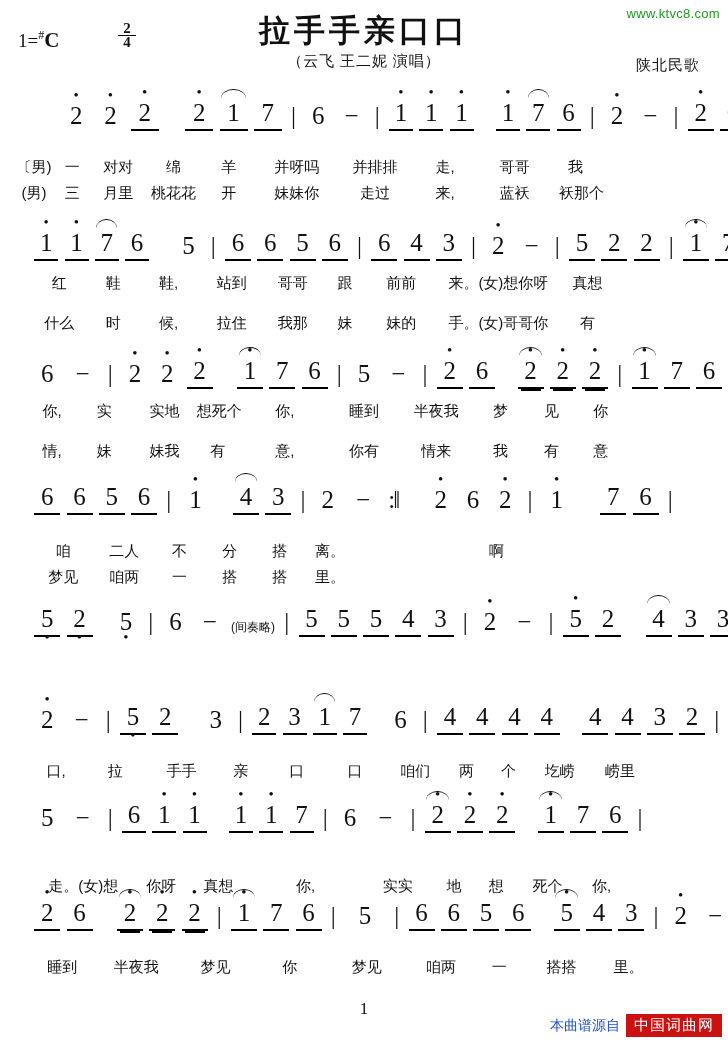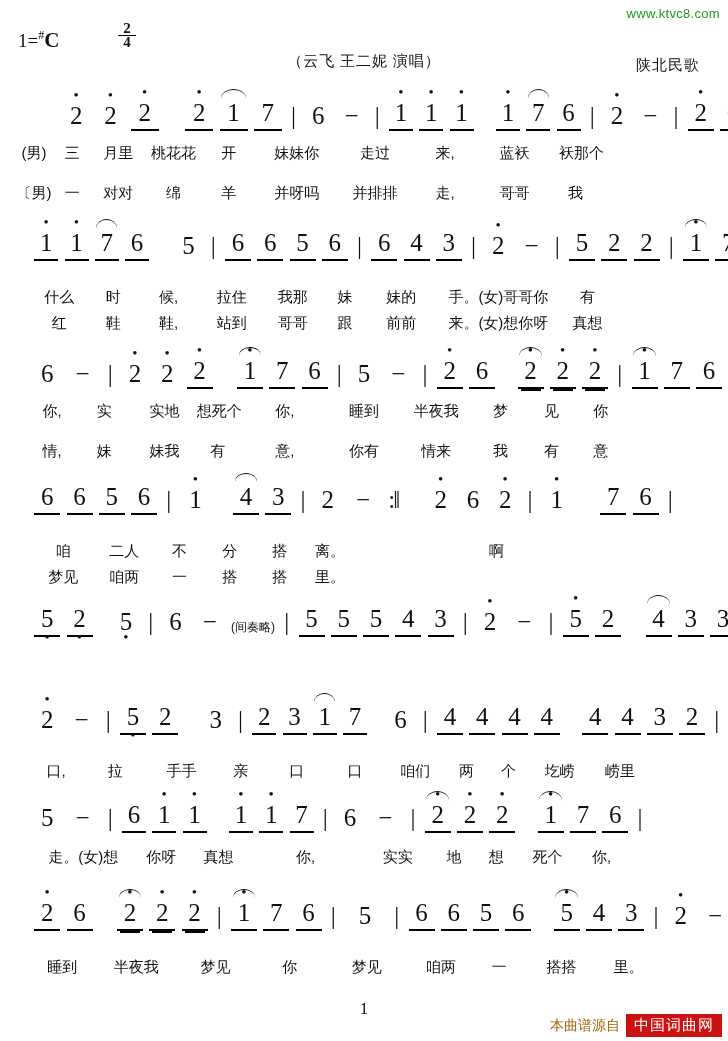--- a/index.html
+++ b/index.html
@@ -118,21 +118,21 @@
   .pagenum{
     position:absolute; left:0; bottom:22px; width:728px; text-align:center;
     font-size:17px;
   }
   .footer{
     position:absolute; right:6px; bottom:4px;
     font-family:"Liberation Sans", sans-serif;
     font-size:14px;
     display:flex; align-items:center; gap:6px;
   }
-  .footer .f-text{ color:#a16207; }
+  .footer .f-text{ color:#1d4ed8; }
   .footer .f-badge{
     background:#cc1111; color:#fff; padding:2px 8px; font-size:15px;
     letter-spacing:1px;
   }
 </style>
 </head>
 <body>
 
 <div class="page">
 
@@ -140,20 +140,21 @@
 
   <div class="key-sig">
     <span>1=</span><span class="sharp">#</span><span class="c">C</span>
   </div>
 
   <div class="meter">
     <span class="num">2</span>
     <span class="den" style="border-top:1.5px solid #000;">4</span>
   </div>
 
+  <div class="title">拉手手亲口口</div>
   <div class="subtitle">（云飞 王二妮 演唱）</div>
   <div class="genre">陕北民歌</div>
 
   <div class="system" style="top:98px;">
     <div class="notes">
       <span class="sp" style="width:42px"></span>
       <span class="tok dot-up" style="width:28px"><span class="n">2</span></span>
       <span class="tok dot-up" style="width:28px"><span class="n">2</span></span>
       <span class="tok dot-up beam1" style="width:28px"><span class="n">2</span></span>
       <span class="sp" style="width:14px"></span>
@@ -175,47 +176,47 @@
       <span class="tok dot-up" style="width:26px"><span class="n">2</span></span>
       <span class="tok" style="width:28px"><span class="n">−</span></span>
       <span class="bar"><i>|</i></span>
       <span class="tok dot-up beam1" style="width:26px"><span class="n">2</span></span>
       <span class="tok beam1" style="width:26px"><span class="n">6</span></span>
       
       
       
       
       
+    </div>
+
+    <div class="lyrics" style="margin-top:14px">
+      <span style="width:40px">〔男)</span>
+      <span style="width:28px">一</span>
+      <span style="width:56px">对对</span>
+      <span style="width:46px">绵</span>
+      <span style="width:56px">羊</span>
+      <span style="width:72px">并呀吗</span>
+      <span style="width:76px">并排排</span>
+      <span style="width:56px">走,</span>
+      <span style="width:74px">哥哥</span>
+      <span style="width:40px">我</span>
     </div>
 
     <div class="lyrics">
       <span style="width:40px">(男)</span>
       <span style="width:28px">三</span>
       <span style="width:56px">月里</span>
       <span style="width:46px">桃花花</span>
       <span style="width:56px">开</span>
       <span style="width:72px">妹妹你</span>
       <span style="width:76px">走过</span>
       <span style="width:56px">来,</span>
       <span style="width:74px">蓝袄</span>
       <span style="width:52px">袄那个</span>
     </div>
-
-    <div class="lyrics" style="margin-top:14px">
-      <span style="width:40px">〔男)</span>
-      <span style="width:28px">一</span>
-      <span style="width:56px">对对</span>
-      <span style="width:46px">绵</span>
-      <span style="width:56px">羊</span>
-      <span style="width:72px">并呀吗</span>
-      <span style="width:76px">并排排</span>
-      <span style="width:56px">走,</span>
-      <span style="width:74px">哥哥</span>
-      <span style="width:40px">我</span>
-    </div>
   </div>
 
   <div class="system" style="top:228px;">
     <div class="notes">
       <span class="sp" style="width:14px"></span>
       <span class="tok dot-up beam1" style="width:24px"><span class="n">1</span></span>
       <span class="tok dot-up beam1" style="width:24px"><span class="n">1</span></span>
       <span class="tok beam1" style="width:24px"><span class="slur"></span><span class="n">7</span></span>
       <span class="tok beam1" style="width:24px"><span class="n">6</span></span>
       <span class="sp" style="width:14px"></span>
@@ -234,46 +235,46 @@
       <span class="tok" style="width:28px"><span class="n">−</span></span>
       <span class="bar"><i>|</i></span>
       <span class="tok beam1" style="width:26px"><span class="n">5</span></span>
       <span class="tok beam1" style="width:26px"><span class="n">2</span></span>
       <span class="tok beam1" style="width:26px"><span class="n">2</span></span>
       <span class="bar"><i>|</i></span>
       <span class="tok dot-up beam1" style="width:26px"><span class="slur"></span><span class="n">1</span></span>
       <span class="tok beam1" style="width:26px"><span class="n">7</span></span>
       
       
+    </div>
+
+    <div class="lyrics">
+      <span style="width:14px"></span>
+      <span style="width:54px">红</span>
+      <span style="width:46px">鞋</span>
+      <span style="width:56px">鞋,</span>
+      <span style="width:62px">站到</span>
+      <span style="width:52px">哥哥</span>
+      <span style="width:44px">跟</span>
+      <span style="width:60px">前前</span>
+      <span style="width:126px">来。(女)想你呀</span>
+      <span style="width:44px">真想</span>
     </div>
 
     <div class="lyrics" style="margin-top:14px">
       <span style="width:14px"></span>
       <span style="width:54px">什么</span>
       <span style="width:46px">时</span>
       <span style="width:56px">候,</span>
       <span style="width:62px">拉住</span>
       <span style="width:52px">我那</span>
       <span style="width:44px">妹</span>
       <span style="width:60px">妹的</span>
       <span style="width:126px">手。(女)哥哥你</span>
       <span style="width:44px">有</span>
-    </div>
-
-    <div class="lyrics">
-      <span style="width:14px"></span>
-      <span style="width:54px">红</span>
-      <span style="width:46px">鞋</span>
-      <span style="width:56px">鞋,</span>
-      <span style="width:62px">站到</span>
-      <span style="width:52px">哥哥</span>
-      <span style="width:44px">跟</span>
-      <span style="width:60px">前前</span>
-      <span style="width:126px">来。(女)想你呀</span>
-      <span style="width:44px">真想</span>
     </div>
   </div>
 
   <div class="system" style="top:356px;">
     <div class="notes">
       <span class="sp" style="width:14px"></span>
       <span class="tok" style="width:26px"><span class="n">6</span></span>
       <span class="tok" style="width:32px"><span class="n">−</span></span>
       <span class="bar"><i>|</i></span>
       <span class="tok dot-up" style="width:26px"><span class="n">2</span></span>
@@ -480,21 +481,21 @@
       <span class="tok dot-up beam1" style="width:26px"><span class="slur"></span><span class="n">2</span></span>
       <span class="tok dot-up beam1" style="width:26px"><span class="n">2</span></span>
       <span class="tok dot-up beam1" style="width:26px"><span class="n">2</span></span>
       <span class="sp" style="width:10px"></span>
       <span class="tok dot-up beam1" style="width:26px"><span class="slur"></span><span class="n">1</span></span>
       <span class="tok beam1" style="width:26px"><span class="n">7</span></span>
       <span class="tok beam1" style="width:26px"><span class="n">6</span></span>
       <span class="bar"><i>|</i></span>
     </div>
 
-    <div class="lyrics" style="margin-top:2px">
+    <div class="lyrics" style="margin-top:31px">
       <span style="width:16px"></span>
       <span style="width:98px">走。(女)想</span>
       <span style="width:50px">你呀</span>
       <span style="width:56px">真想</span>
       <span style="width:110px">你,</span>
       <span style="width:66px">实实</span>
       <span style="width:38px">地</span>
       <span style="width:38px">想</span>
       <span style="width:56px">死个</span>
       <span style="width:44px">你,</span>

